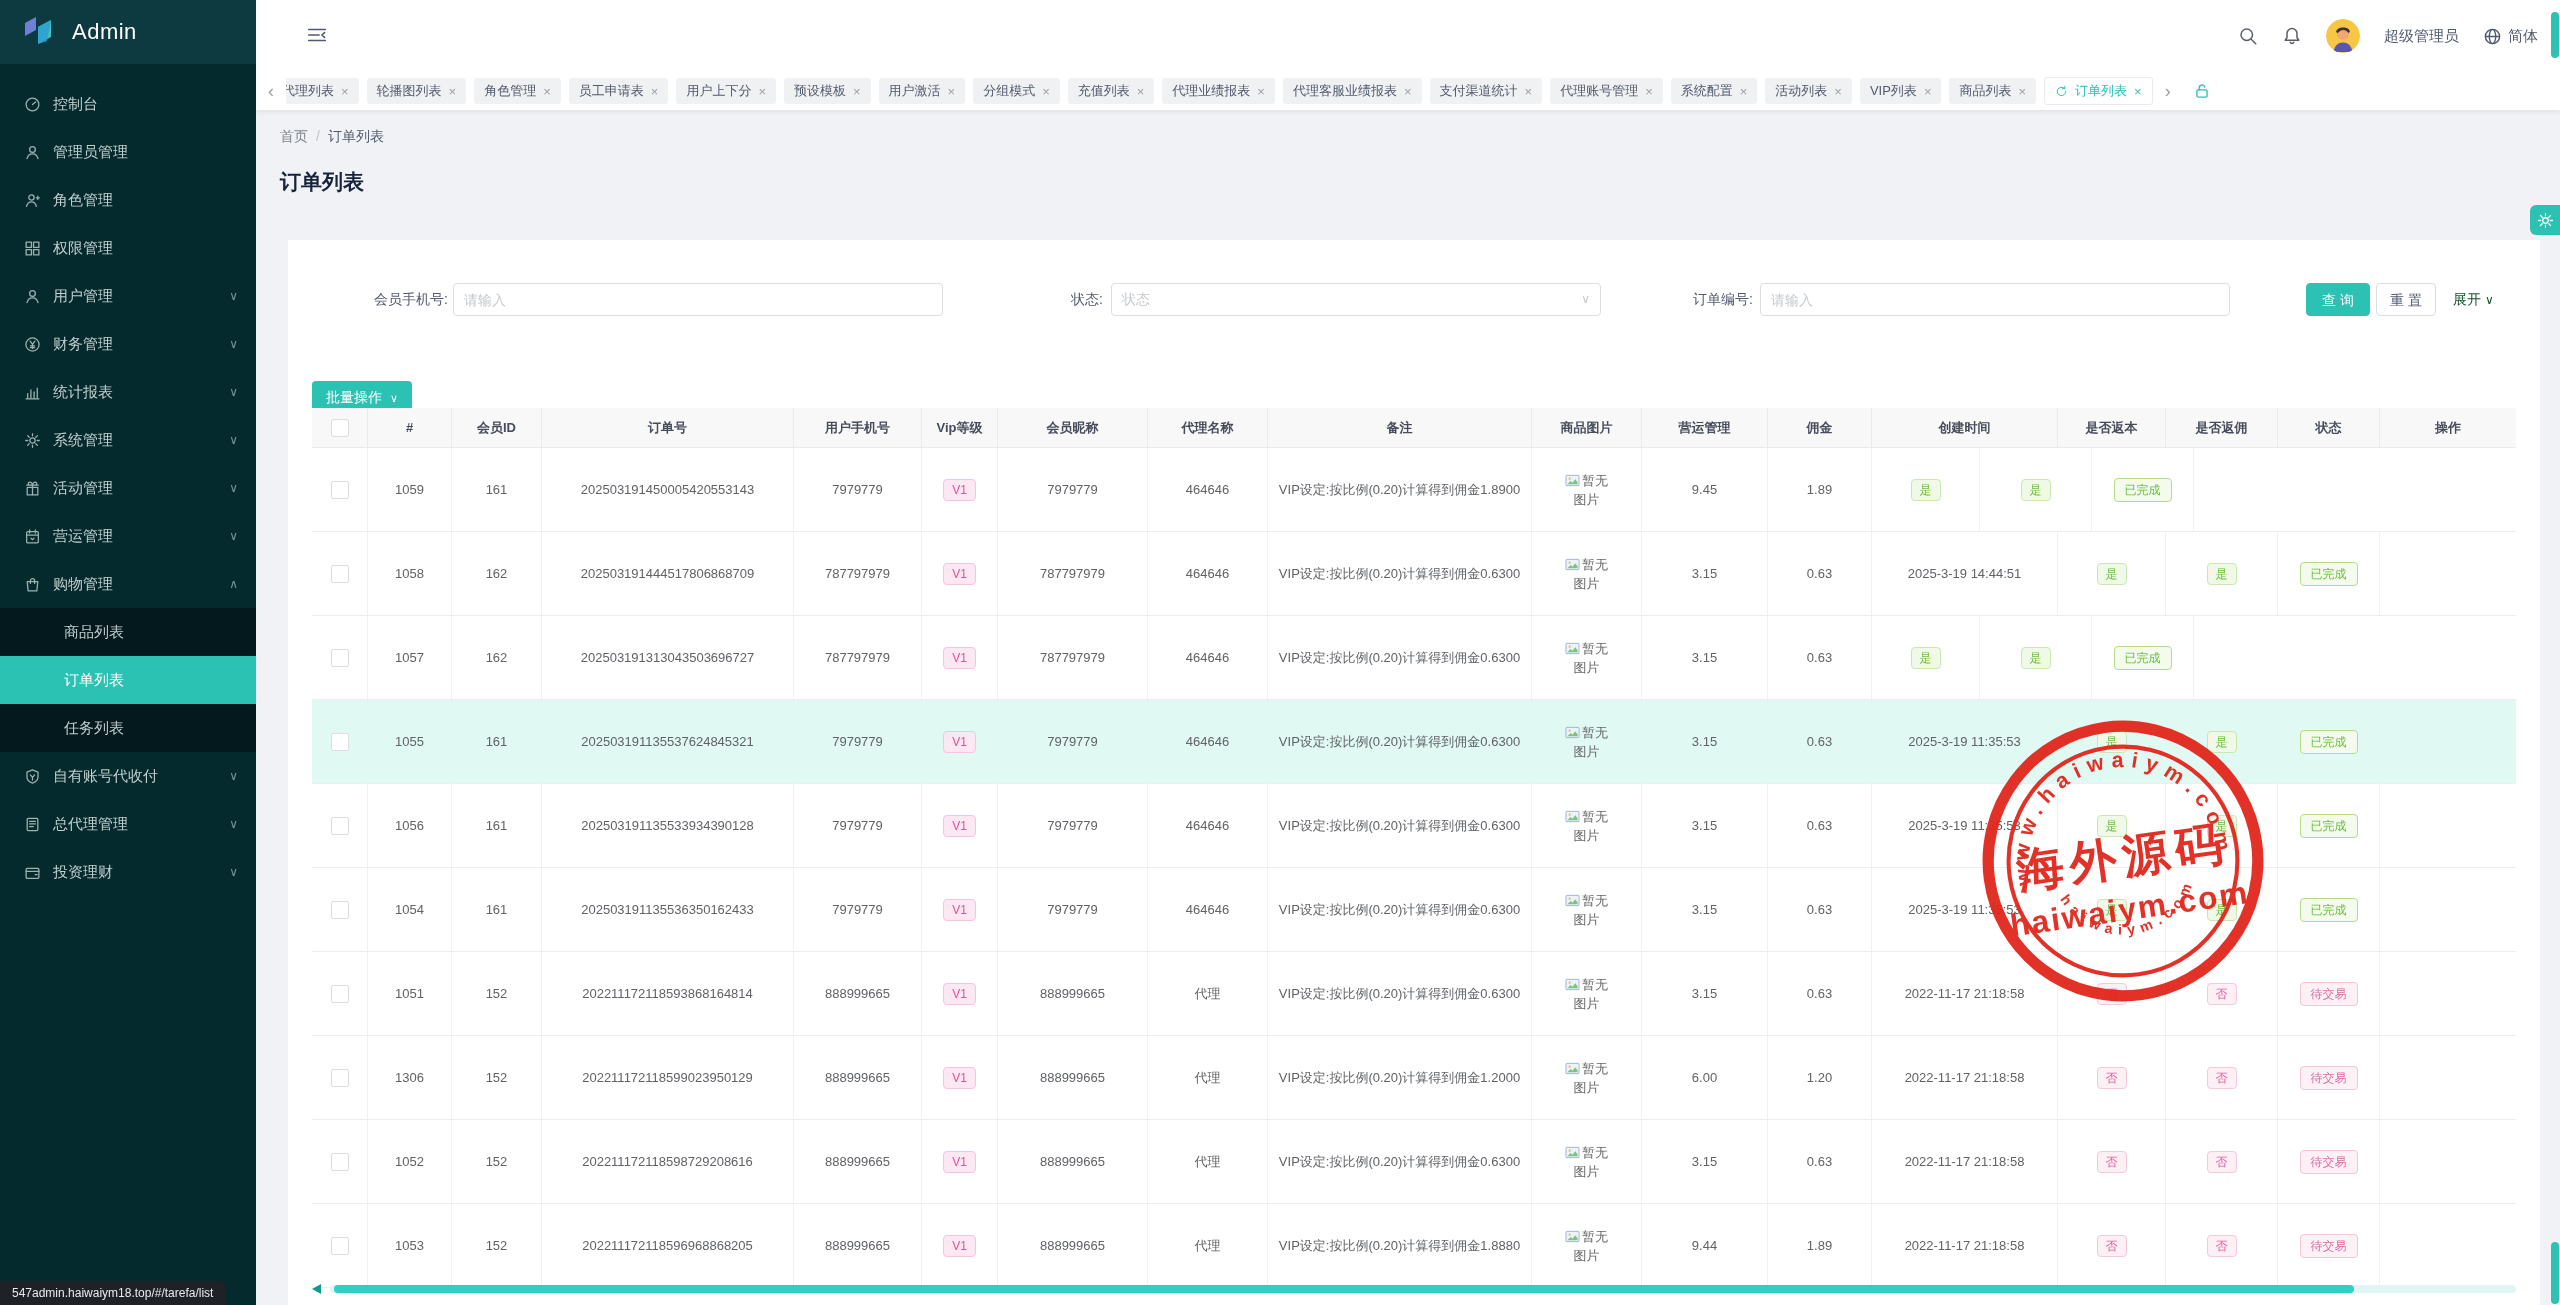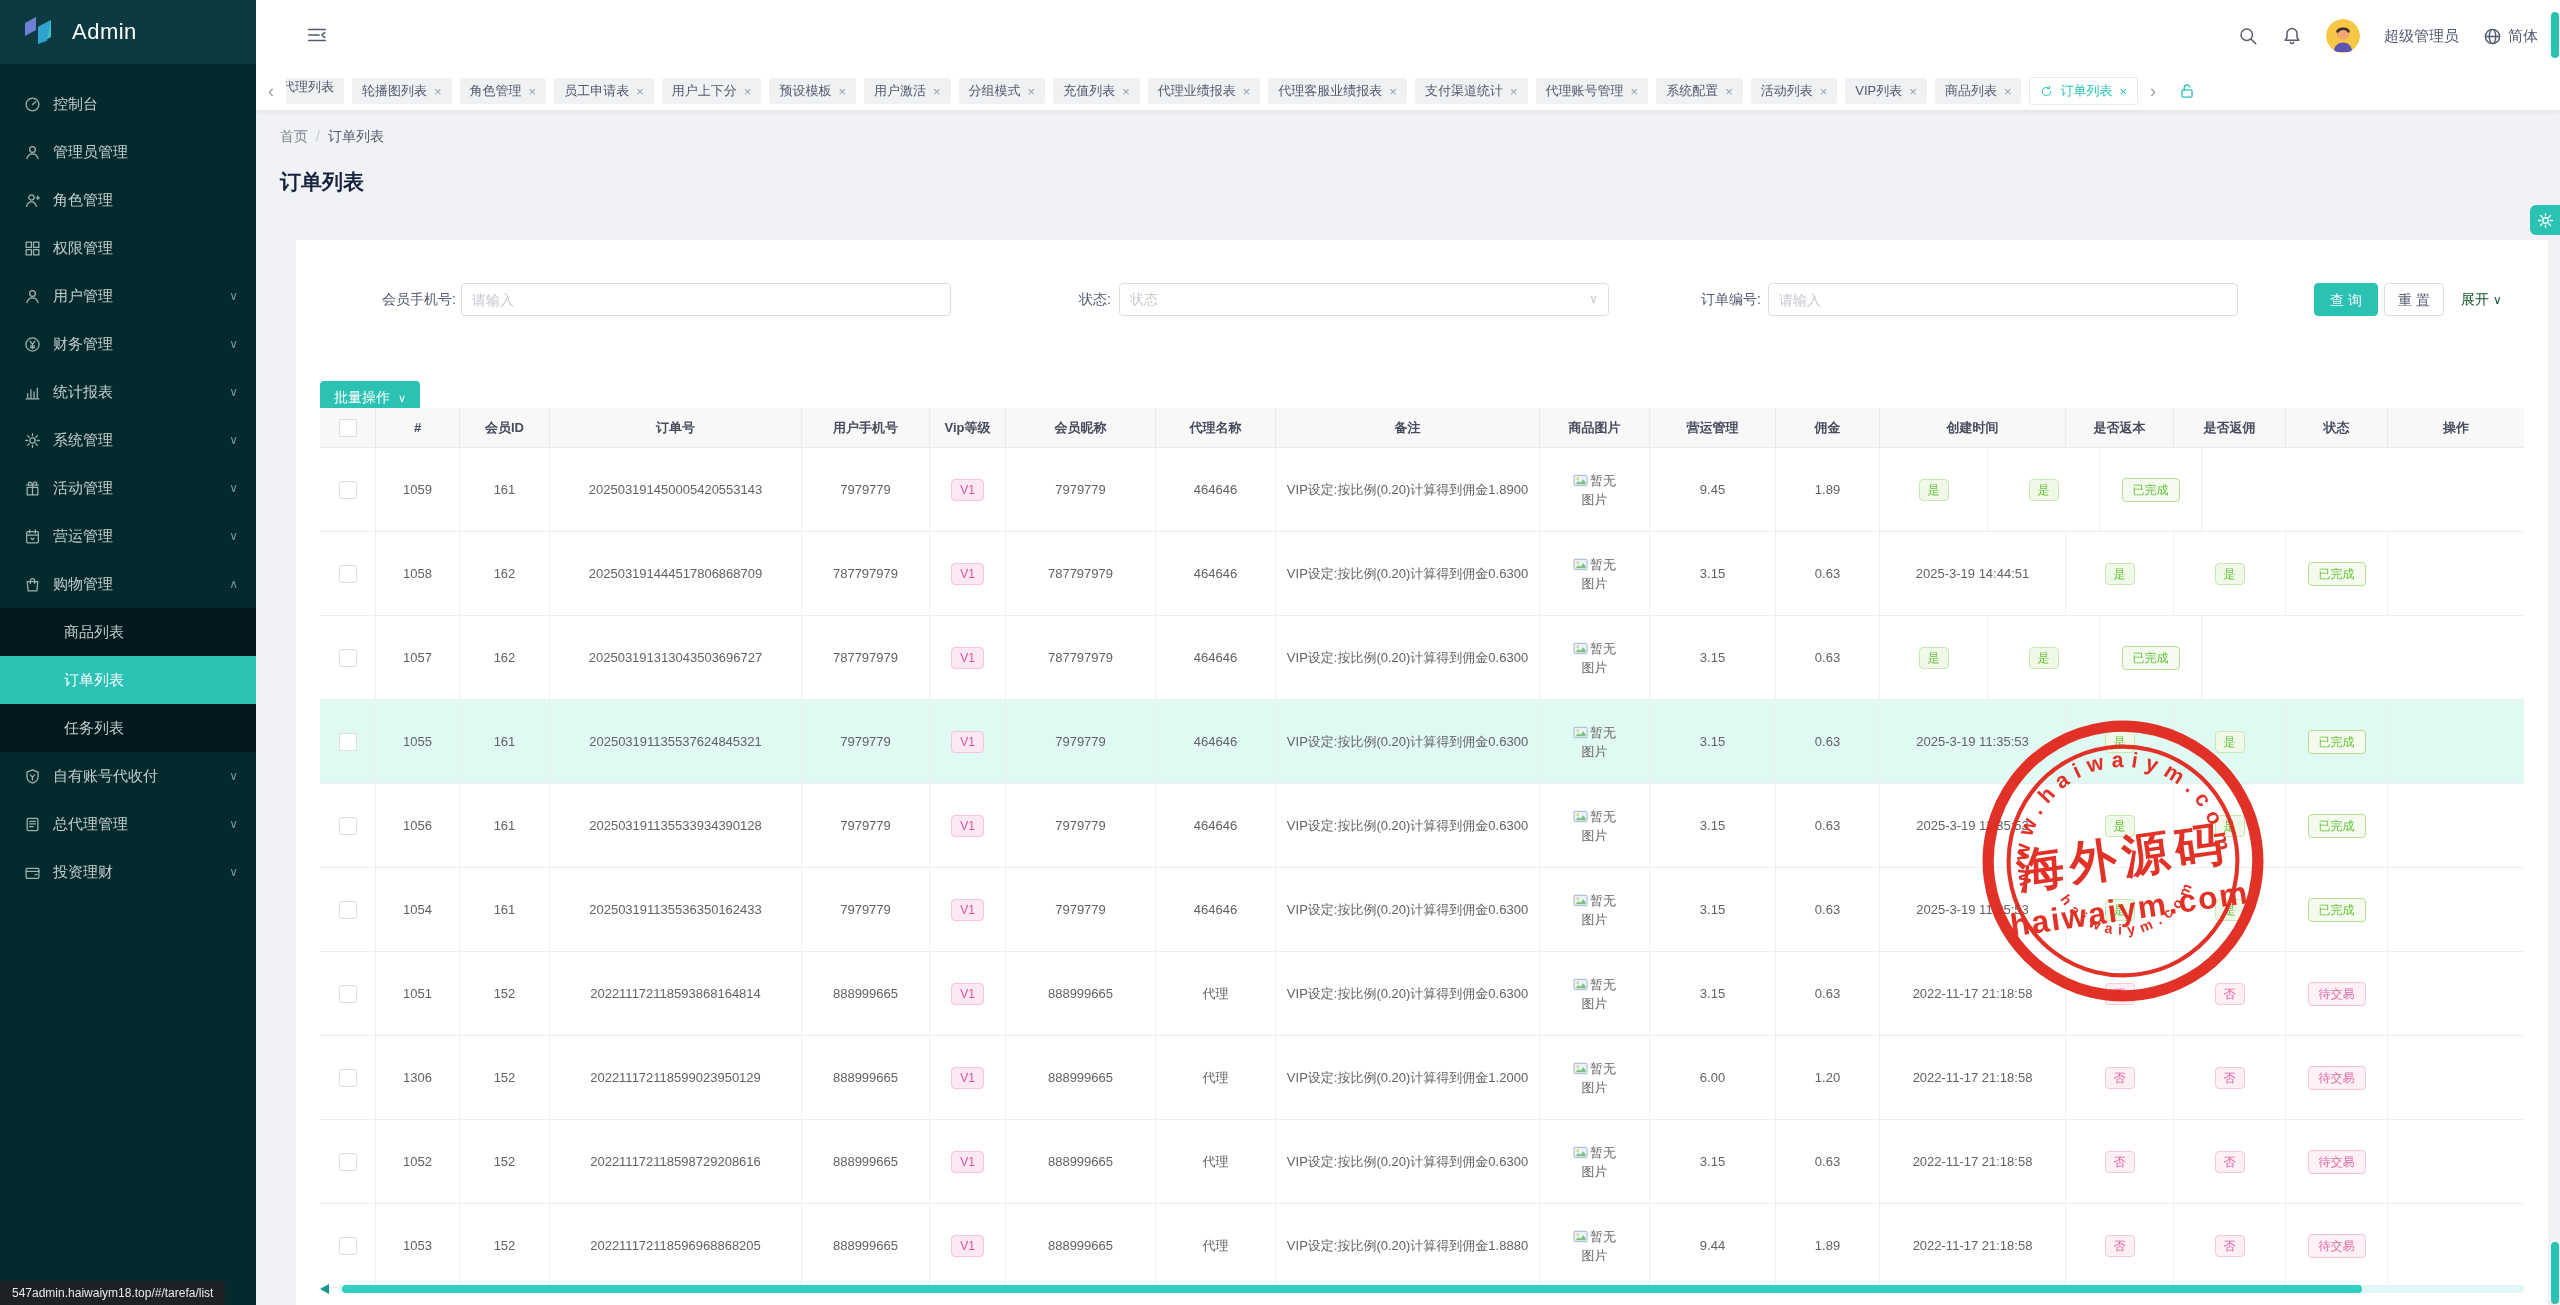--- a/index.html
+++ b/index.html
@@ -30,34 +30,34 @@
   .top-user{font-size:15px;color:#515a6e;}
   .lang-wrap{display:flex;align-items:center;gap:6px;font-size:15px;color:#515a6e;cursor:pointer;}
 
   
   .tabstrip{position:absolute;left:256px;top:72px;width:2304px;height:38px;background:#fff;z-index:9;
             box-shadow:0 2px 5px rgba(0,0,0,.07);display:flex;align-items:center;}
   .tab-scroll{width:30px;text-align:center;color:#9aa0a8;font-size:18px;cursor:pointer;flex:0 0 auto;}
   .tabs-list{display:flex;align-items:center;gap:8px;overflow:hidden;}
   .tab{height:26px;display:flex;align-items:center;gap:7px;background:#f0f1f3;border-radius:3px;
        padding:0 10px;font-size:13px;color:#515a6e;white-space:nowrap;cursor:pointer;}
-  .tab:first-child{margin-left:-14px;flex-direction:column;}
+  .tab:first-child{margin-left:-14px;}
   .tab .tab-close{color:#9aa0a8;font-size:13px;cursor:pointer;}
   .tab.active{background:#fff;border:1px solid #e8eaec;color:#2bc2b4;}
   .tab.active .tab-close{color:#2bc2b4;}
   .tab .refresh{color:#2bc2b4;}
   .tab-lock{color:#2bc2b4;margin-left:10px;cursor:pointer;}
 
   
   .main{position:absolute;left:256px;top:110px;width:2304px;height:1195px;background:#f0f2f5;}
   .breadcrumb{position:absolute;left:24px;top:18px;font-size:14px;color:#80868f;}
   .breadcrumb .sep{margin:0 8px;color:#c0c4cc;}
   .breadcrumb .cur{color:#515a6e;}
   .page-title{position:absolute;left:24px;top:58px;font-size:21px;font-weight:bold;color:#17233d;}
-  .card{position:absolute;left:40px;top:130px;width:2252px;height:1065px;background:#fff;border-radius:0;}
+  .card{position:absolute;left:32px;top:130px;width:2252px;height:1065px;background:#fff;border-radius:0;}
 
   
   .f-label{position:absolute;top:43px;height:33px;line-height:33px;font-size:14px;color:#515a6e;text-align:right;}
   .f-input{position:absolute;top:43px;height:33px;border:1px solid #dcdee2;border-radius:4px;background:#fff;
            font-size:14px;color:#515a6e;padding:0 10px;box-sizing:border-box;font-family:inherit;}
   .f-input::placeholder{color:#c5c8ce;}
   .f-select{position:absolute;top:43px;height:33px;border:1px solid #dcdee2;border-radius:4px;background:#fff;
             font-size:14px;color:#c5c8ce;line-height:31px;padding:0 10px;box-sizing:border-box;cursor:pointer;}
   .f-select .caret{position:absolute;right:10px;color:#c5c8ce;font-size:12px;}
   .btn{position:absolute;top:43px;height:33px;border-radius:4px;font-size:14px;text-align:center;line-height:33px;

